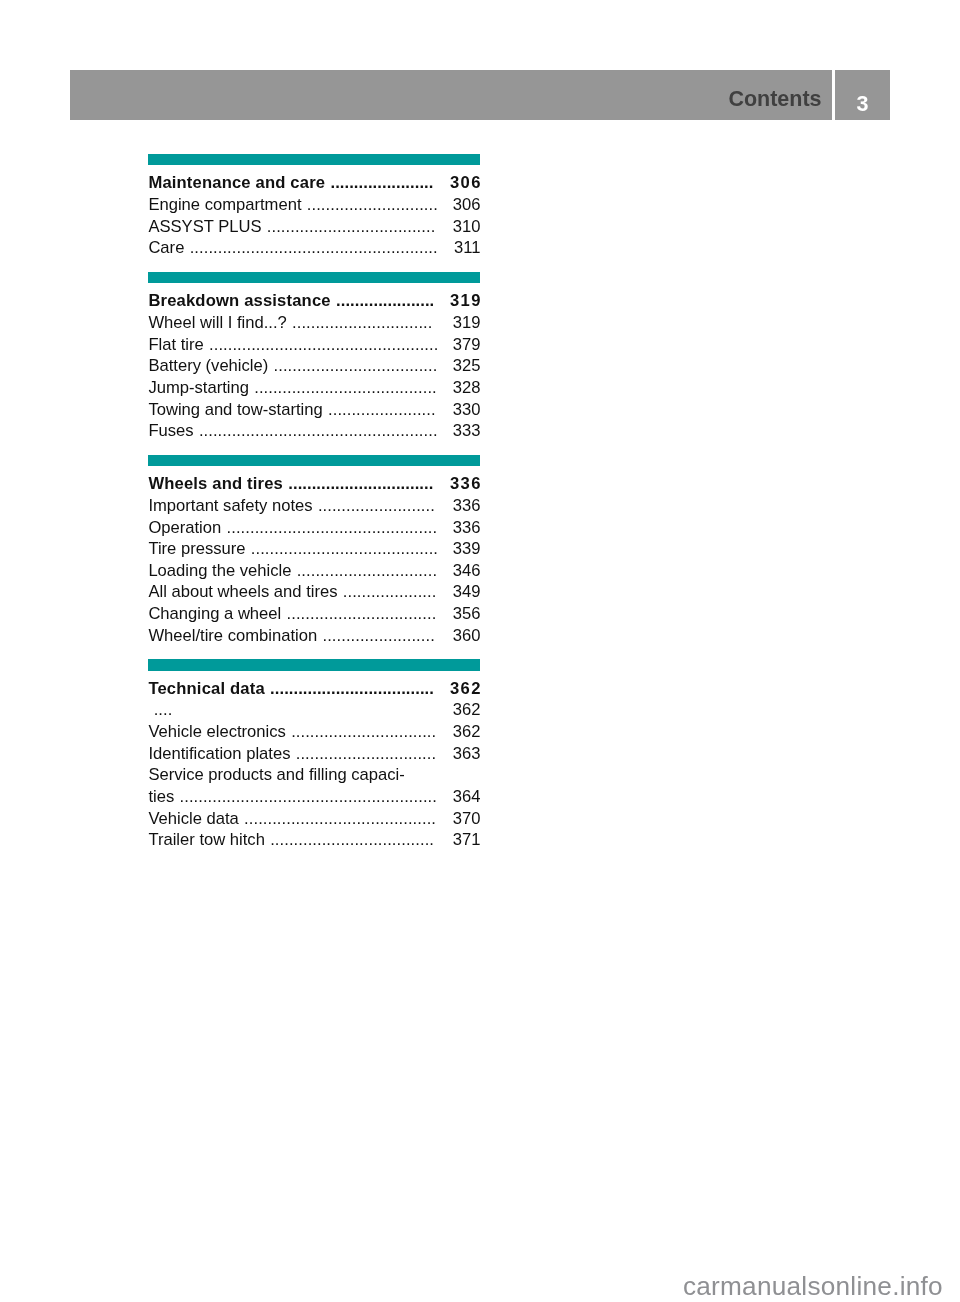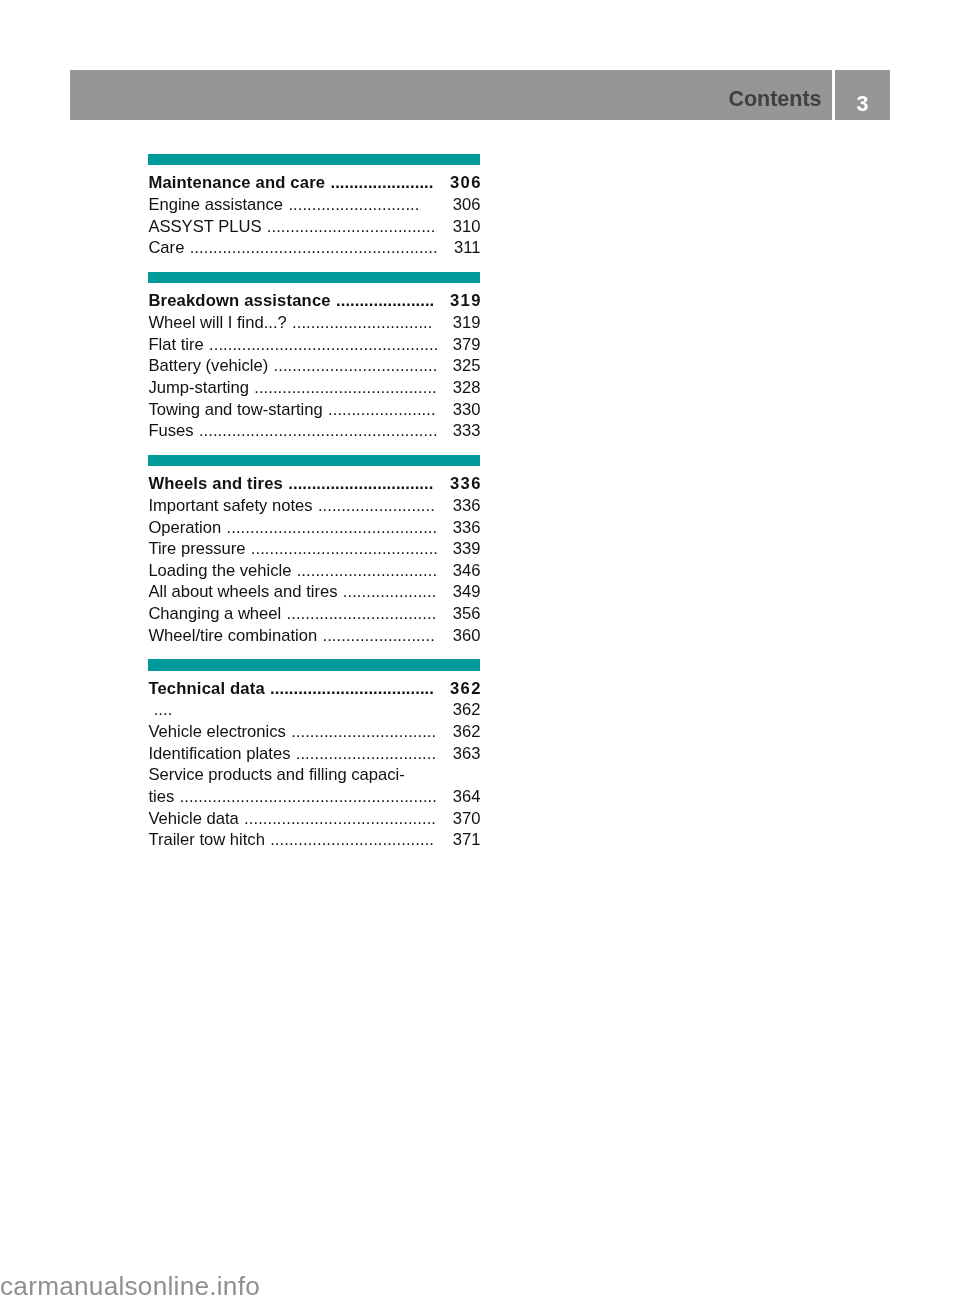--- a/index.html
+++ b/index.html
@@ -42,21 +42,21 @@
     text-align:left;letter-spacing:0.07px;margin:0 13.6px 0 5.3px;
   }
   .num{flex:0 0 auto;text-align:right;min-width:28px;}
   .row.head{font-weight:bold;align-items:flex-end;}
   .row.head .lbl{letter-spacing:0.17px;}
   .row.head .num{letter-spacing:1.45px;margin-right:-1.45px;}
 
   
   .wm{
     filter:blur(0px);
-    position:absolute;left:0;top:1272.6px;width:942.9px;text-align:left;
+    position:absolute;left:0;top:1272.6px;width:942.9px;text-align:right;
     color:#8f9093;font-size:26.2px;line-height:1;letter-spacing:0.25px;
   }
 </style>
 </head>
 <body>
 
 <div class="page">
 
   <div class="hdr">
     <span class="hdr-title">Contents</span>
@@ -69,21 +69,21 @@
   <div class="toc">
       <div class="sec">
         <div class="bar"></div>
         <div class="rows">
           <div class="row head">
             <span class="lbl">Maintenance and care</span>
             <span class="dots">......................</span>
             <span class="num">306</span>
           </div>
           <div class="row">
-            <span class="lbl">Engine assistance</span>
+            <span class="lbl">Engine compartment</span>
             <span class="dots">............................</span>
             <span class="num">306</span>
           </div>
           <div class="row">
             <span class="lbl">ASSYST PLUS</span>
             <span class="dots">....................................</span>
             <span class="num">310</span>
           </div>
           <div class="row">
             <span class="lbl">Care</span>

